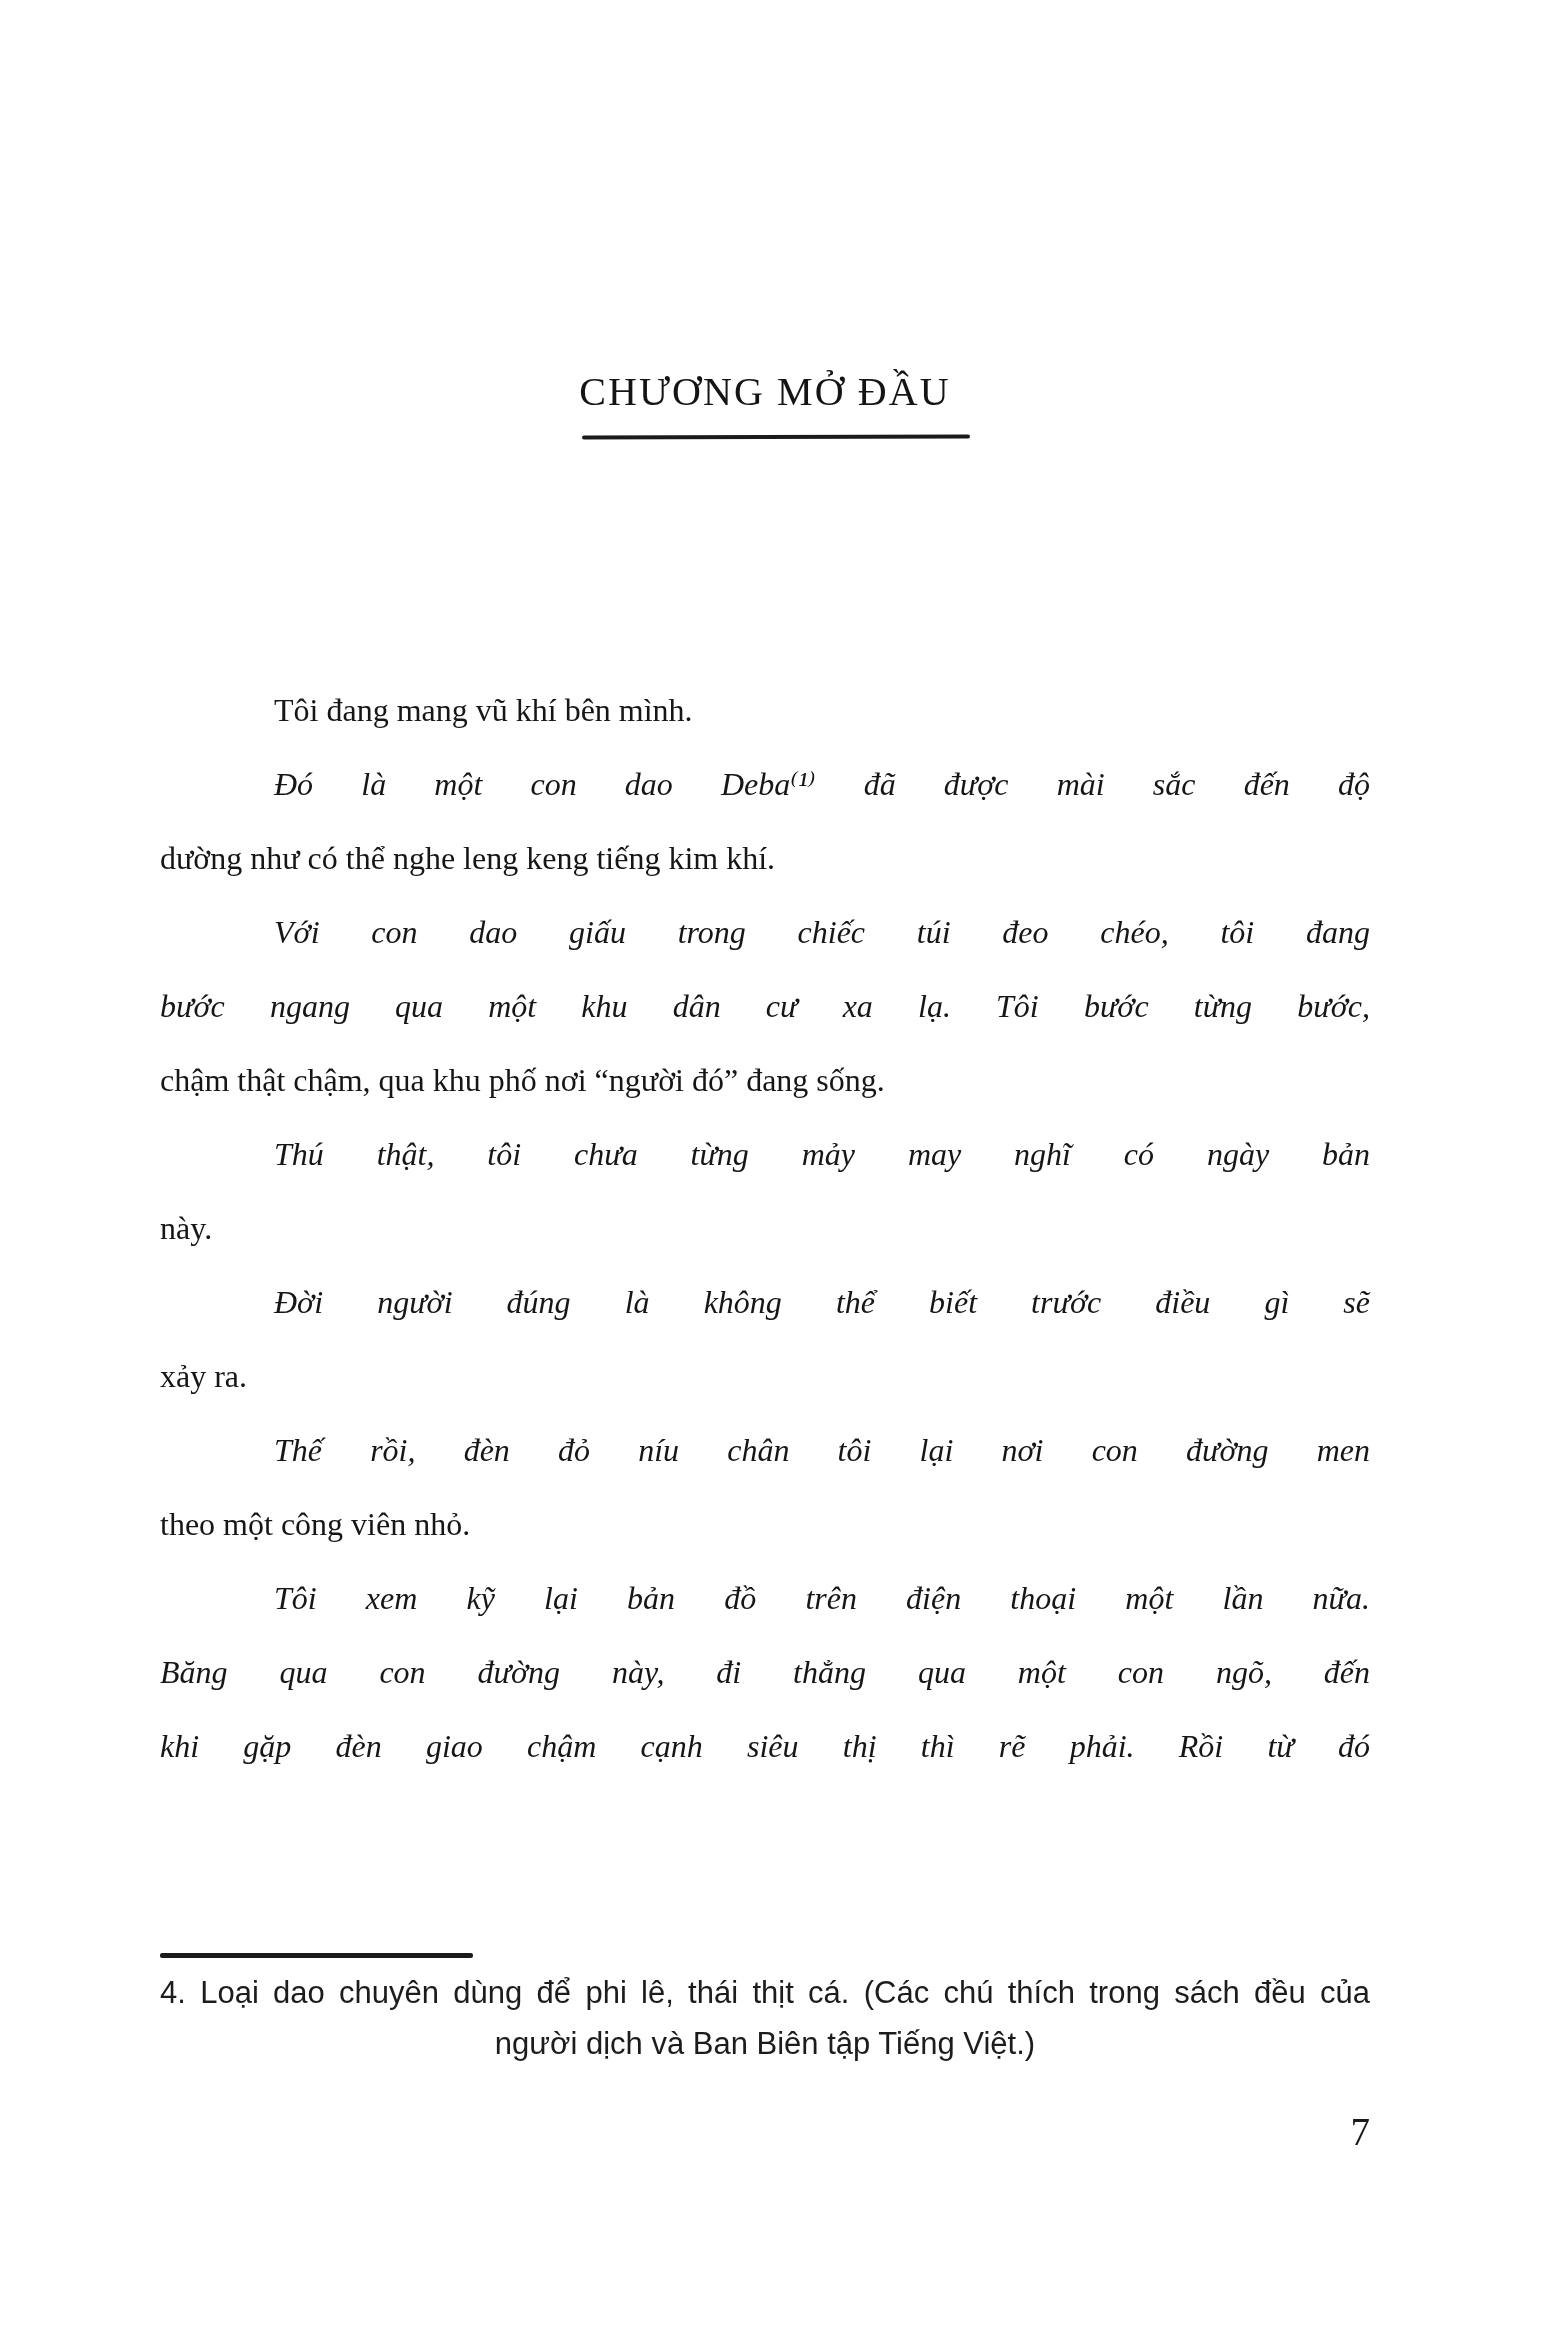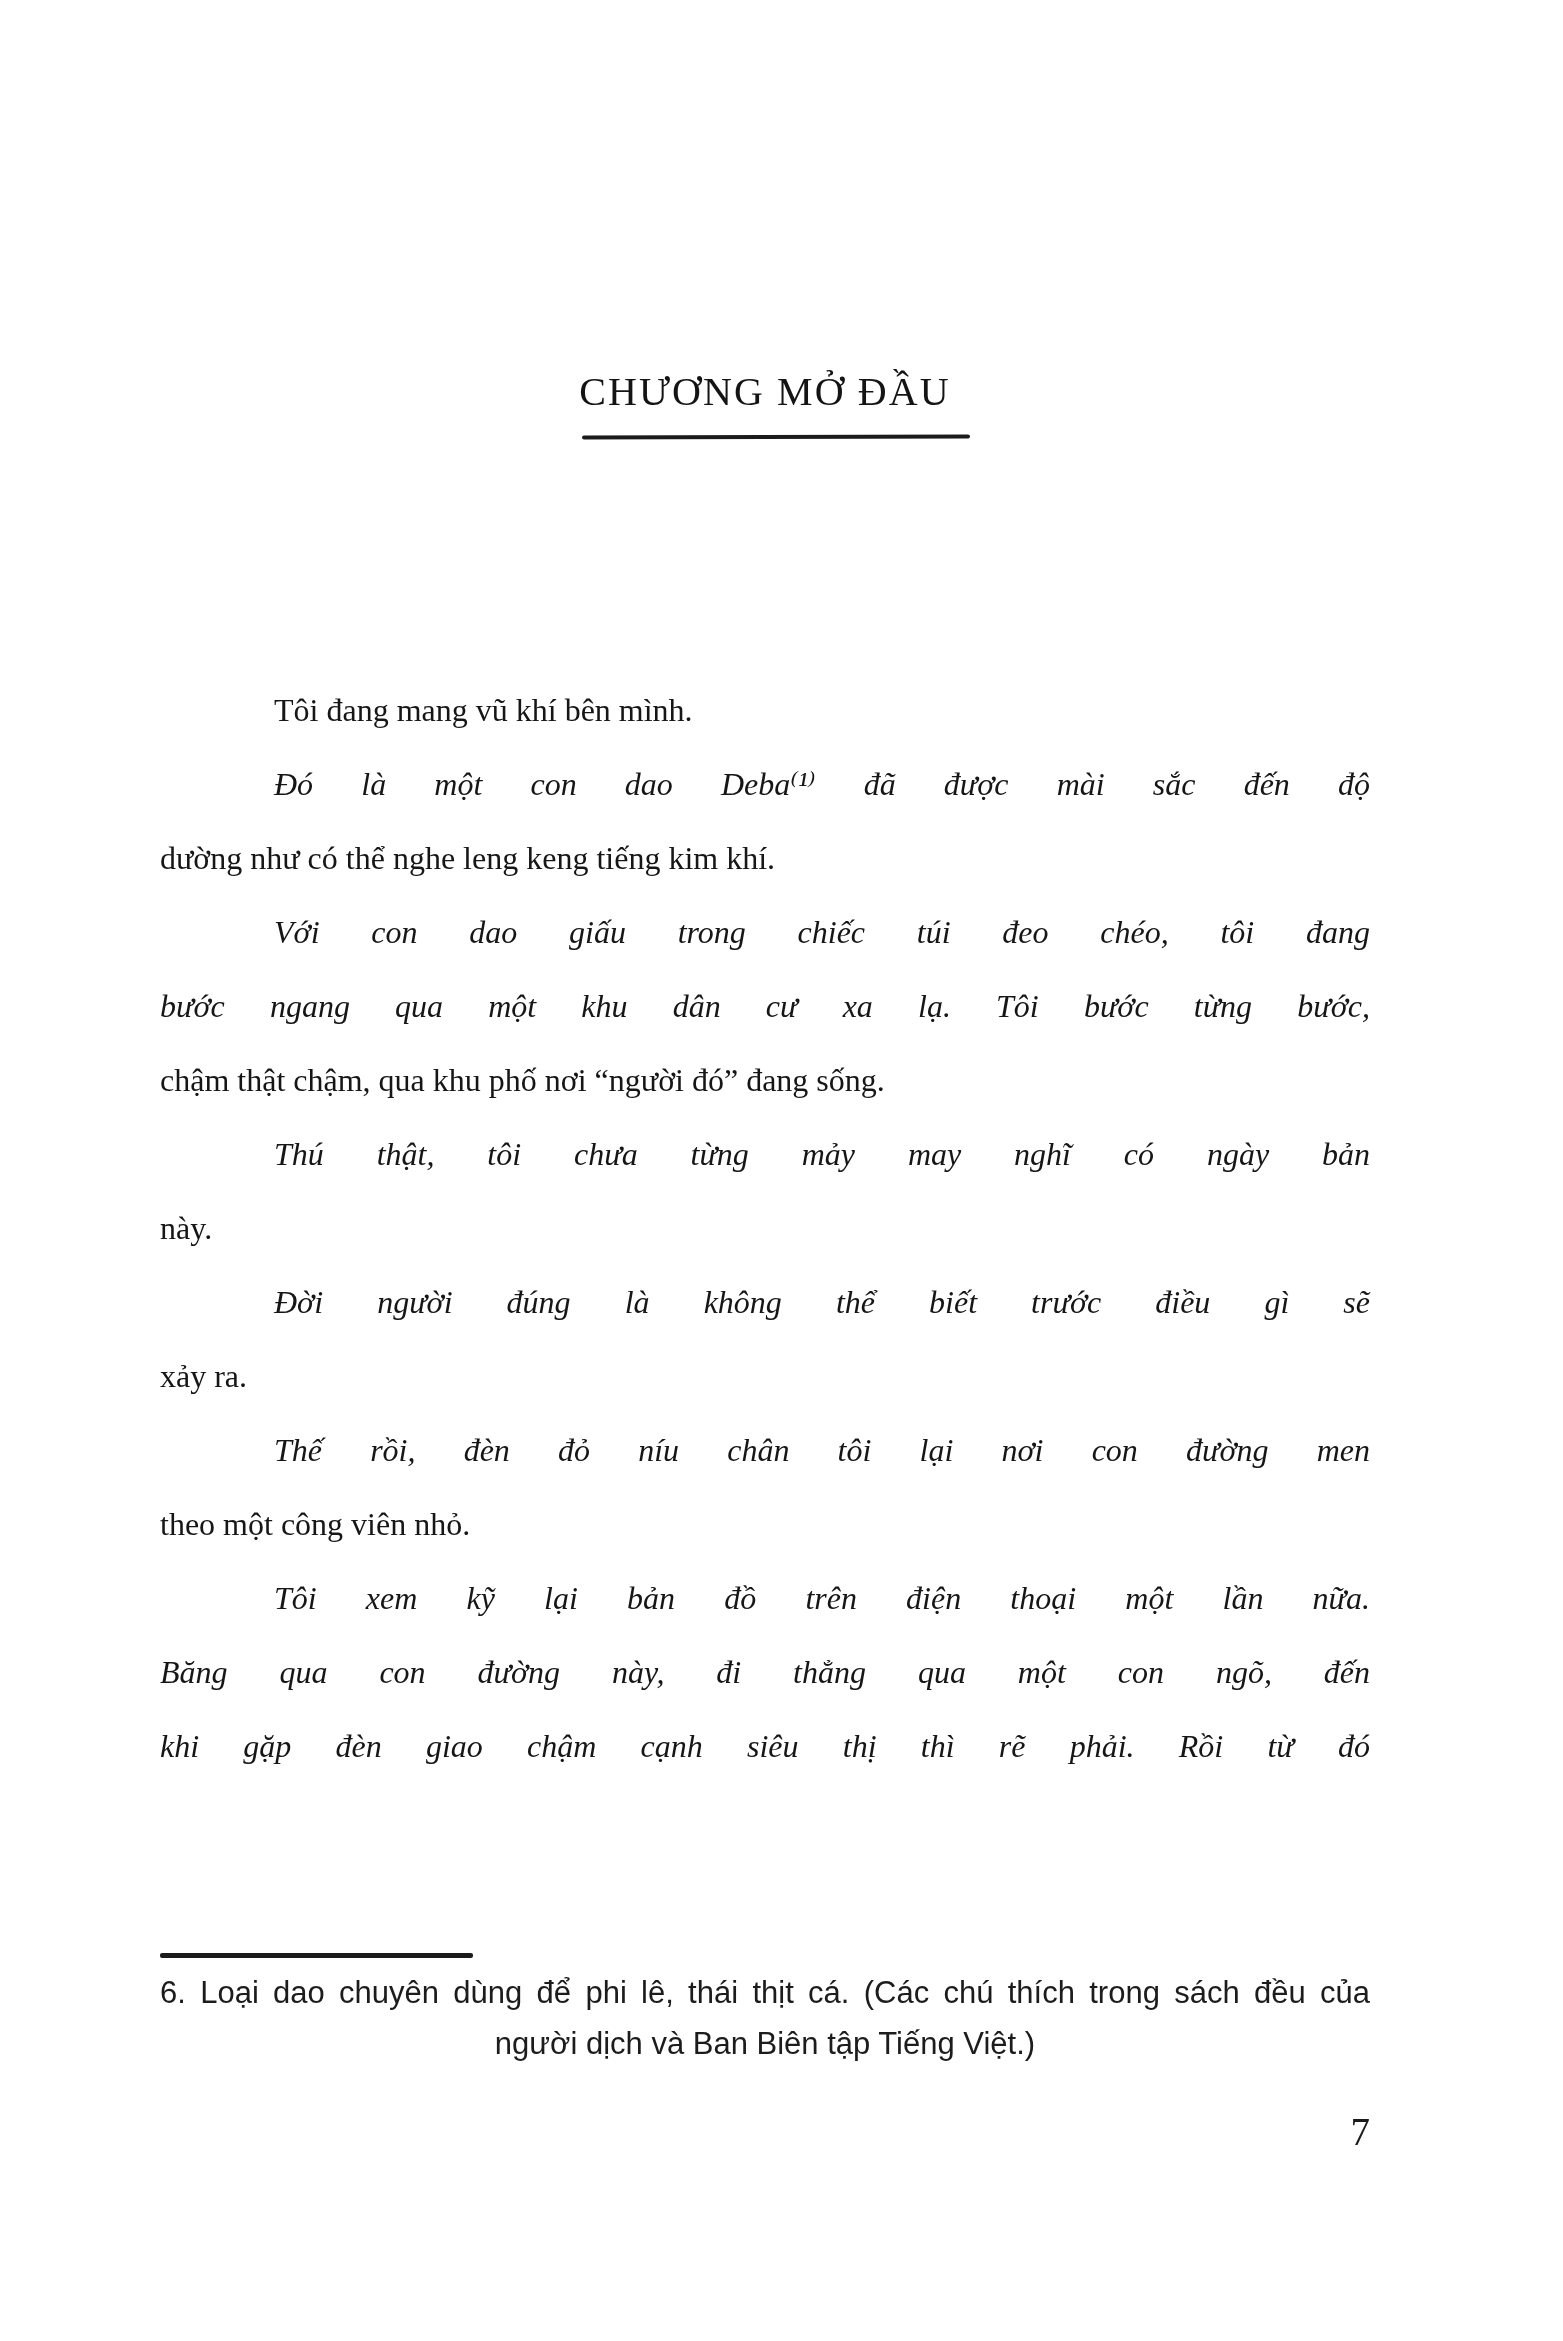--- a/index.html
+++ b/index.html
@@ -116,19 +116,19 @@
       <div class="bline indent just">Thế rồi, đèn đỏ níu chân tôi lại nơi con đường men</div>
       <div class="bline">theo một công viên nhỏ.</div>
       <div class="bline indent just">Tôi xem kỹ lại bản đồ trên điện thoại một lần nữa.</div>
       <div class="bline just">Băng qua con đường này, đi thẳng qua một con ngõ, đến</div>
       <div class="bline just">khi gặp đèn giao chậm cạnh siêu thị thì rẽ phải. Rồi từ đó</div>
     </div>
 
   <div class="footnote-rule"></div>
 
   <div class="footnote">
-      <div class="fline just">6. Loại dao chuyên dùng để phi lê, thái thịt cá. (Các chú thích trong sách đều của</div>
+      <div class="fline just">4. Loại dao chuyên dùng để phi lê, thái thịt cá. (Các chú thích trong sách đều của</div>
       <div class="fline">người dịch và Ban Biên tập Tiếng Việt.)</div>
     </div>
 
   <div class="page-number">7</div>
 </div>
 
 
 </body></html>

